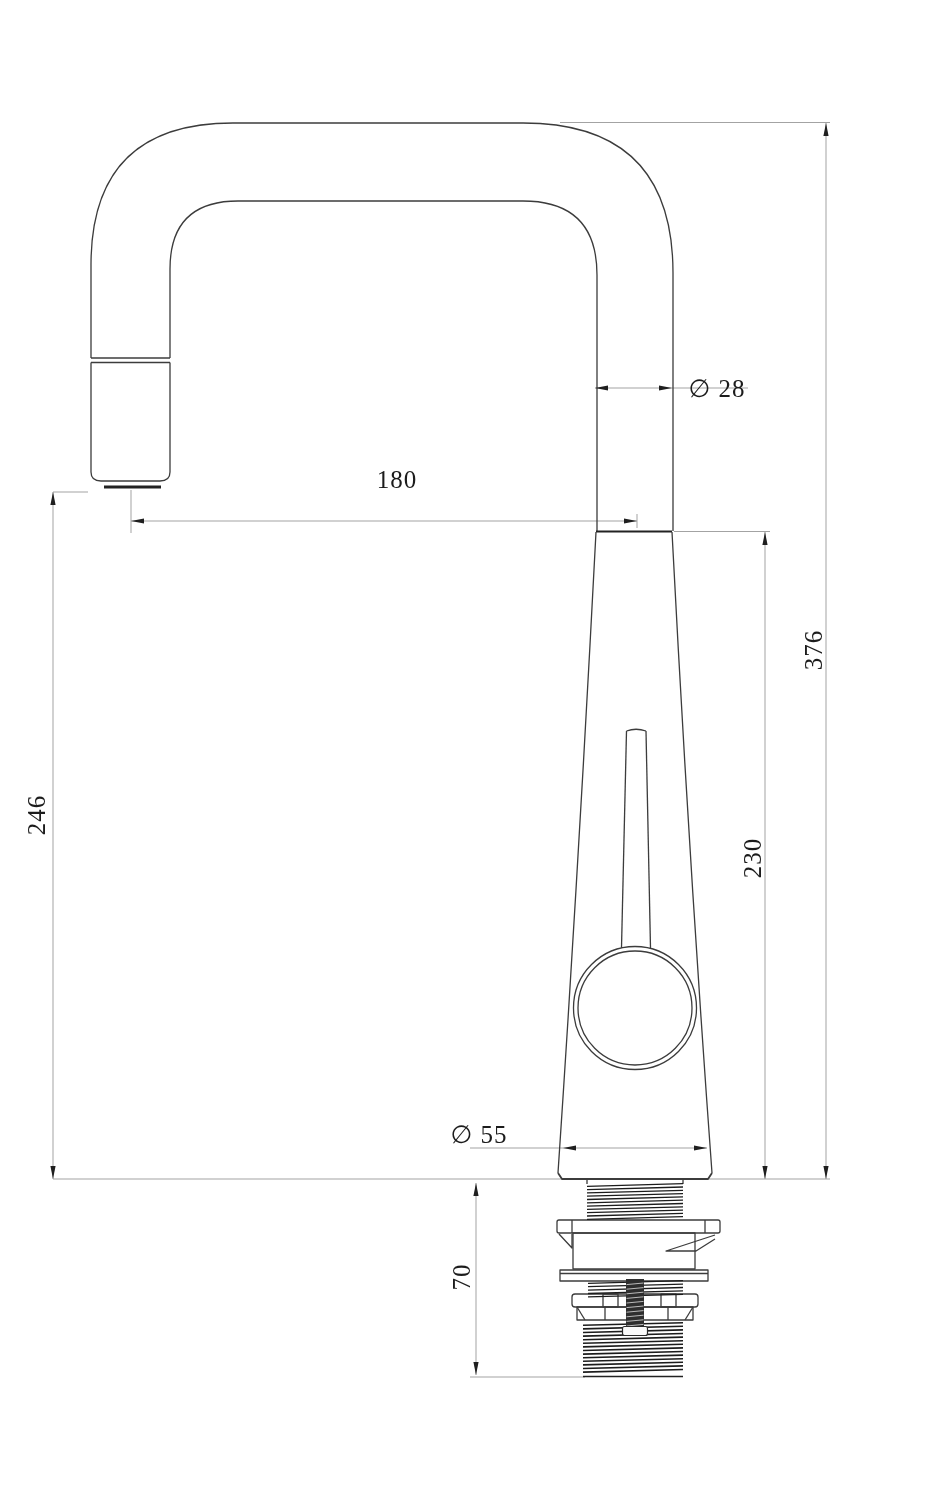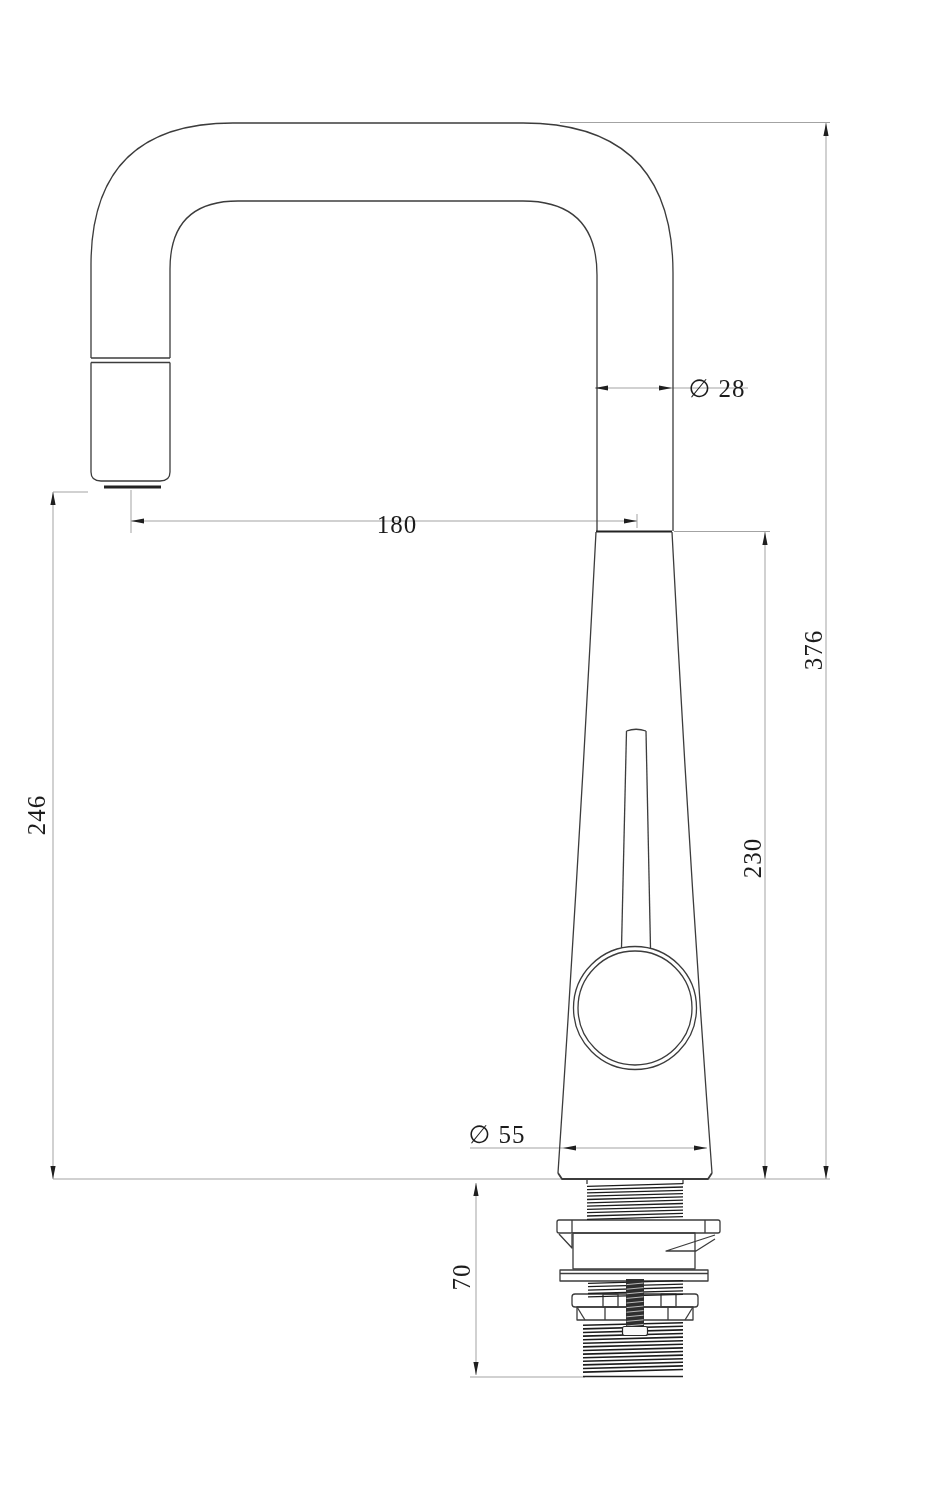--- a/index.html
+++ b/index.html
@@ -168,24 +168,24 @@
         <polygon points="765,1179 762.4,1166 767.6,1166"></polygon>
         <polygon points="563,1148 576,1145.4 576,1150.6"></polygon>
         <polygon points="707,1148 694,1145.4 694,1150.6"></polygon>
         <polygon points="476,1183 473.4,1196 478.6,1196"></polygon>
         <polygon points="476,1375 473.4,1362 478.6,1362"></polygon>
       </g>
   </svg>
 
   <div class="dim-label rot" style="left:36px;top:815px;">246</div>
 
-  <div class="dim-label" style="left:397px;top:524px;text-align:center;">180</div>
+  <div class="dim-label" style="left:397px;top:479px;text-align:center;">180</div>
 
   <div class="dim-label" style="left:717px;top:388px;">∅ 28</div>
 
   <div class="dim-label rot" style="left:813px;top:650px;">376</div>
 
   <div class="dim-label rot" style="left:752px;top:858px;">230</div>
 
-  <div class="dim-label" style="left:497px;top:1134px;">∅ 55</div>
+  <div class="dim-label" style="left:479px;top:1134px;">∅ 55</div>
 
   <div class="dim-label rot" style="left:461px;top:1277px;">70</div>
 </div>
 
 </body></html>

